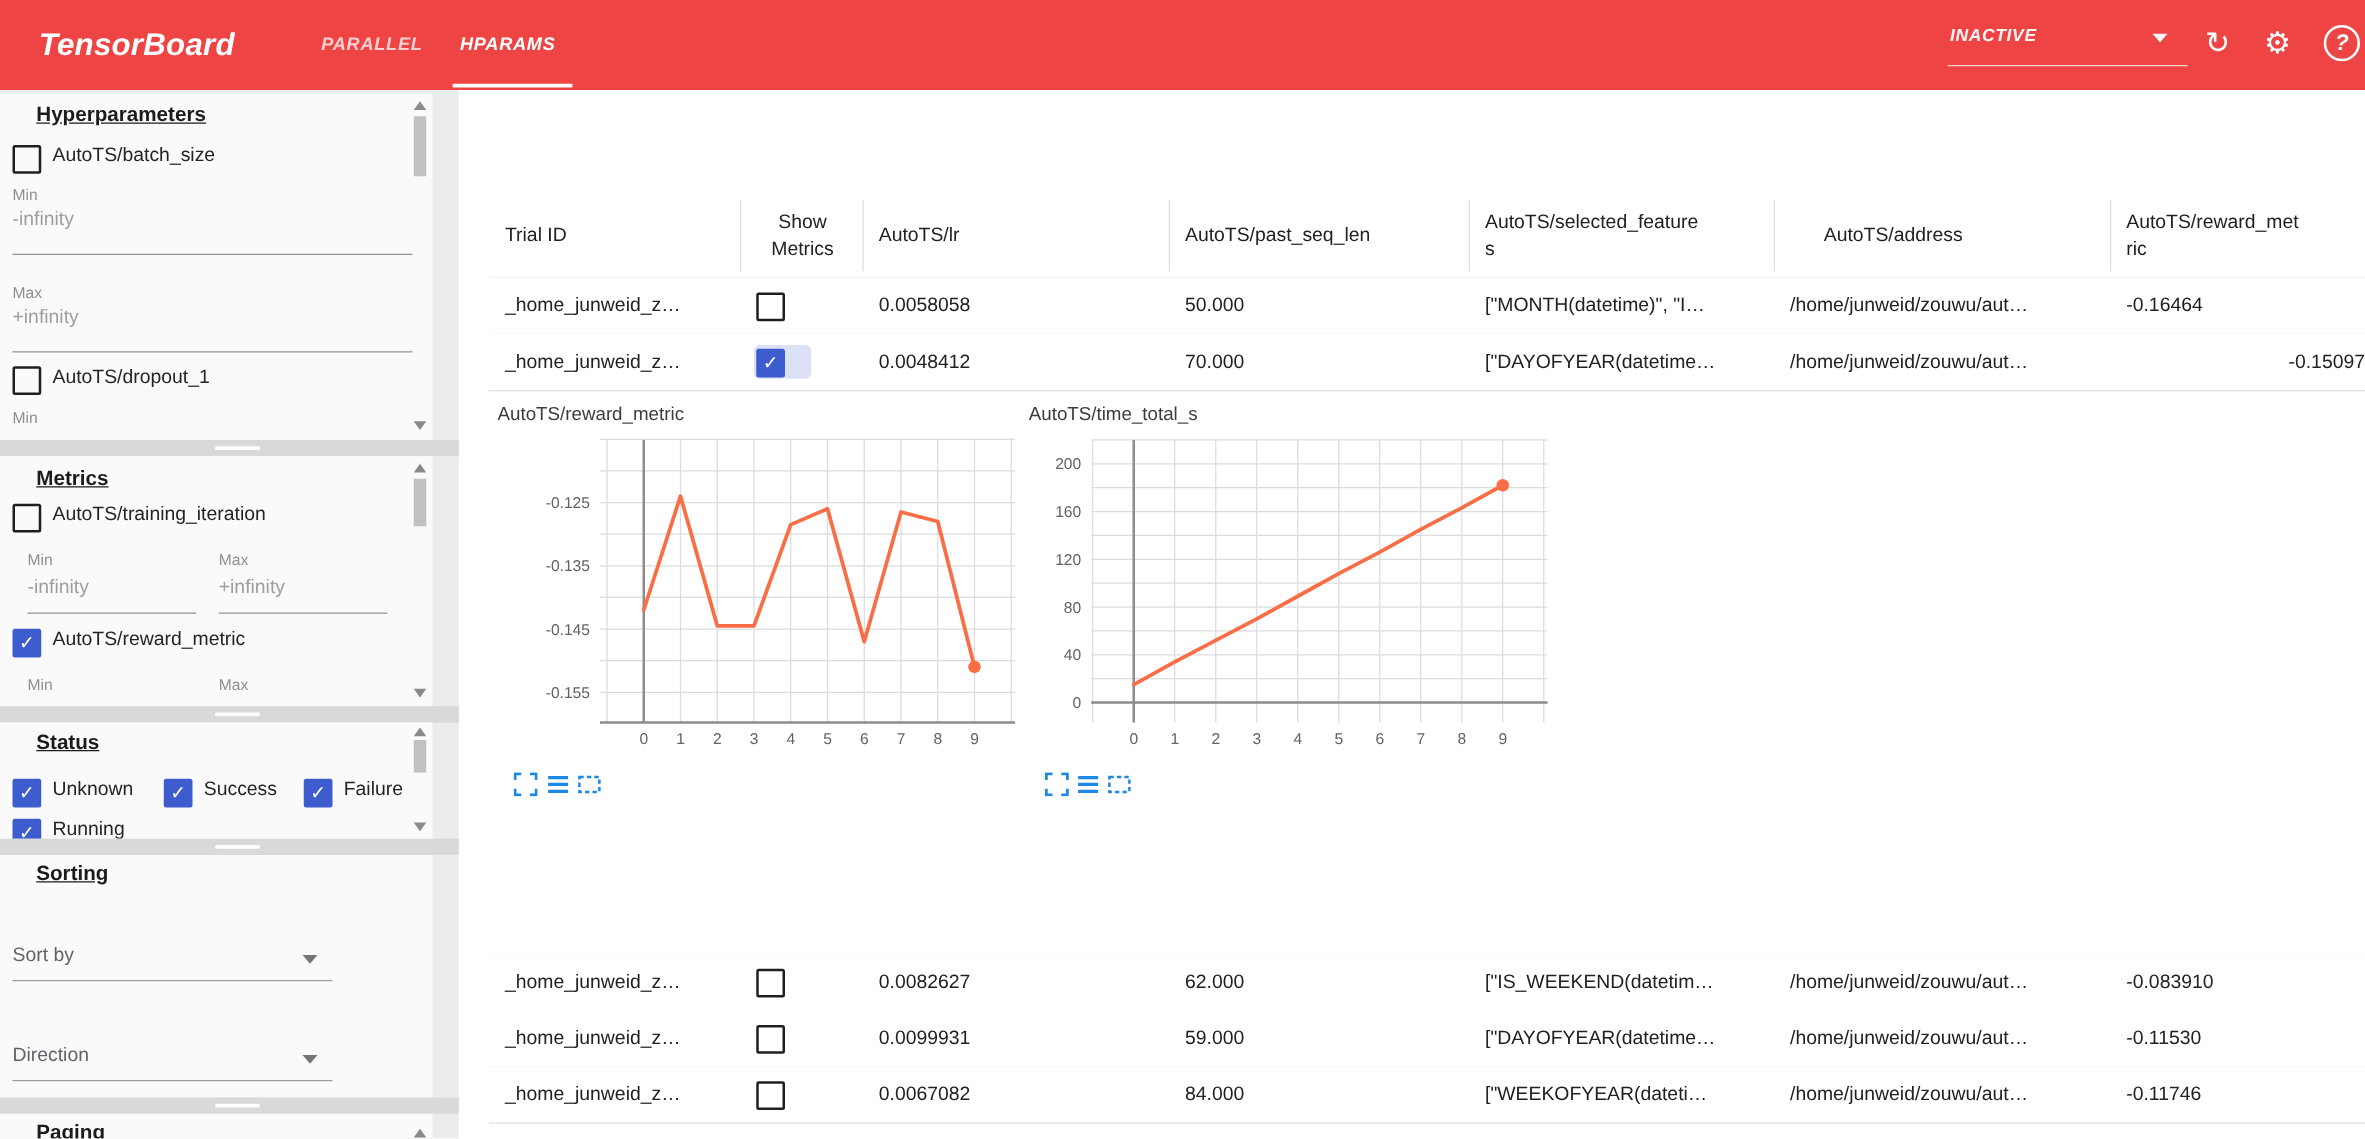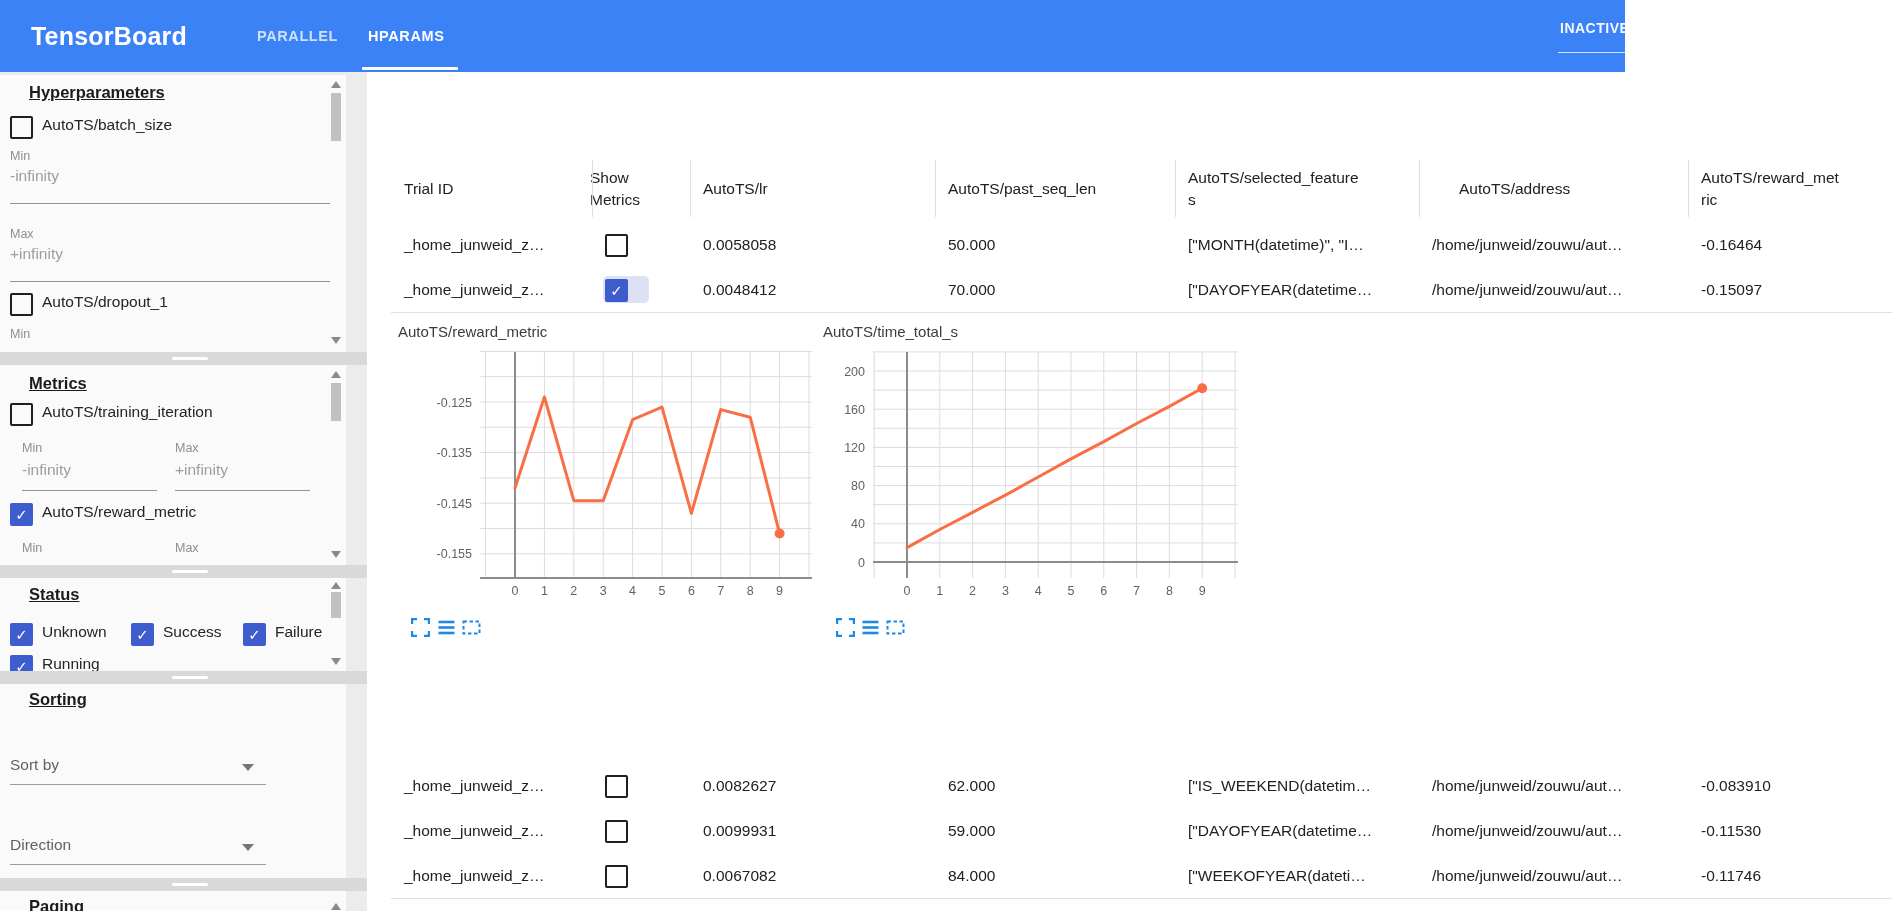--- a/index.html
+++ b/index.html
@@ -1,20 +1,20 @@
 <!DOCTYPE html>
 <html><head>
 <meta charset="utf-8">
 <style>
   html,body{margin:0;padding:0;background:#fff;}
   #screen{position:relative;width:1892px;height:911px;overflow:hidden;
           font-family:"Liberation Sans","DejaVu Sans",sans-serif;color:#212121;background:#fff;}
   .abs{position:absolute;}
   
-  #header{left:0;top:0;width:1625px;height:72px;background:#3b82f6;}
+  #header{left:0;top:0;width:1892px;height:72px;background:#ef4444;font-style:italic;}
   #logo{left:31px;top:0;height:72px;line-height:72px;color:#fff;font-size:25px;font-weight:700;letter-spacing:.2px;}
   .nav-tab{top:0;height:72px;line-height:72px;font-size:14.5px;font-weight:700;letter-spacing:.6px;color:rgba(255,255,255,.75);cursor:pointer;}
   .nav-tab.active{color:#fff;}
   #nav-ink{left:362px;top:67px;width:96px;height:3px;background:#fff;border-radius:1px;}
   #reload-select{left:1558px;top:14px;width:192px;height:38px;border-bottom:1px solid rgba(255,255,255,.75);color:rgba(255,255,255,.95);}
   #reload-select .val{position:absolute;left:2px;top:6px;font-size:14px;font-weight:700;letter-spacing:.5px;}
   .caret-down-w{position:absolute;width:0;height:0;border-left:6px solid transparent;border-right:6px solid transparent;border-top:7px solid rgba(255,255,255,.95);}
   .hdr-ic{top:18px;width:34px;height:34px;color:#fff;text-align:center;line-height:34px;font-size:24px;cursor:pointer;}
   #help-ic{border:2.5px solid #fff;border-radius:50%;width:25px;height:25px;line-height:25px;font-size:18px;font-weight:700;top:20px;}
   
@@ -184,21 +184,21 @@
       </div>
     </div>
   </div>
 
   <div id="vt-ink" class="abs"></div>
 
   <div id="thead" class="abs">
       <div class="hcell" style="left: 0px; width: 201px;">
         <div class="txt">Trial ID</div>
       </div>
-      <div class="hcell" style="left: 186px; width: 98px;">
+      <div class="hcell" style="left: 208px; width: 98px; text-align: center;">
         <div class="txt" style="width: 60px; overflow-wrap: anywhere;">Show Metrics</div>
       </div>
       <div class="hsep" style="left: 201px;"></div>
       <div class="hcell" style="left: 299px; width: 245px;">
         <div class="txt">AutoTS/lr</div>
       </div>
       <div class="hsep" style="left: 299px;"></div>
       <div class="hcell" style="left: 544px; width: 240px;">
         <div class="txt">AutoTS/past_seq_len</div>
       </div>
@@ -371,21 +371,21 @@
       </div>
       <div class="tcell" style="left: 544px; width: 240px;">
         <span class="txt">70.000</span>
       </div>
       <div class="tcell" style="left: 784px; width: 244px;">
         <span class="txt">["DAYOFYEAR(datetime…</span>
       </div>
       <div class="tcell" style="left: 1028px; width: 269px;">
         <span class="txt">/home/junweid/zouwu/aut…</span>
       </div>
-      <div class="tcell" style="left: 1297px; width: 204px;">
+      <div class="tcell" style="left: 1297px; width: 204px; justify-content: flex-end;">
         <span class="txt">-0.15097</span>
       </div>
     </div>
     <div class="trow abs" style="top: 763px;">
       <div class="tcell" style="left: 0px; width: 201px;">
         <span class="txt">_home_junweid_z…</span>
       </div>
       <div class="tcell" style="left: 201px; width: 98px;">
         <span class="rowcb"></span>
       </div>

